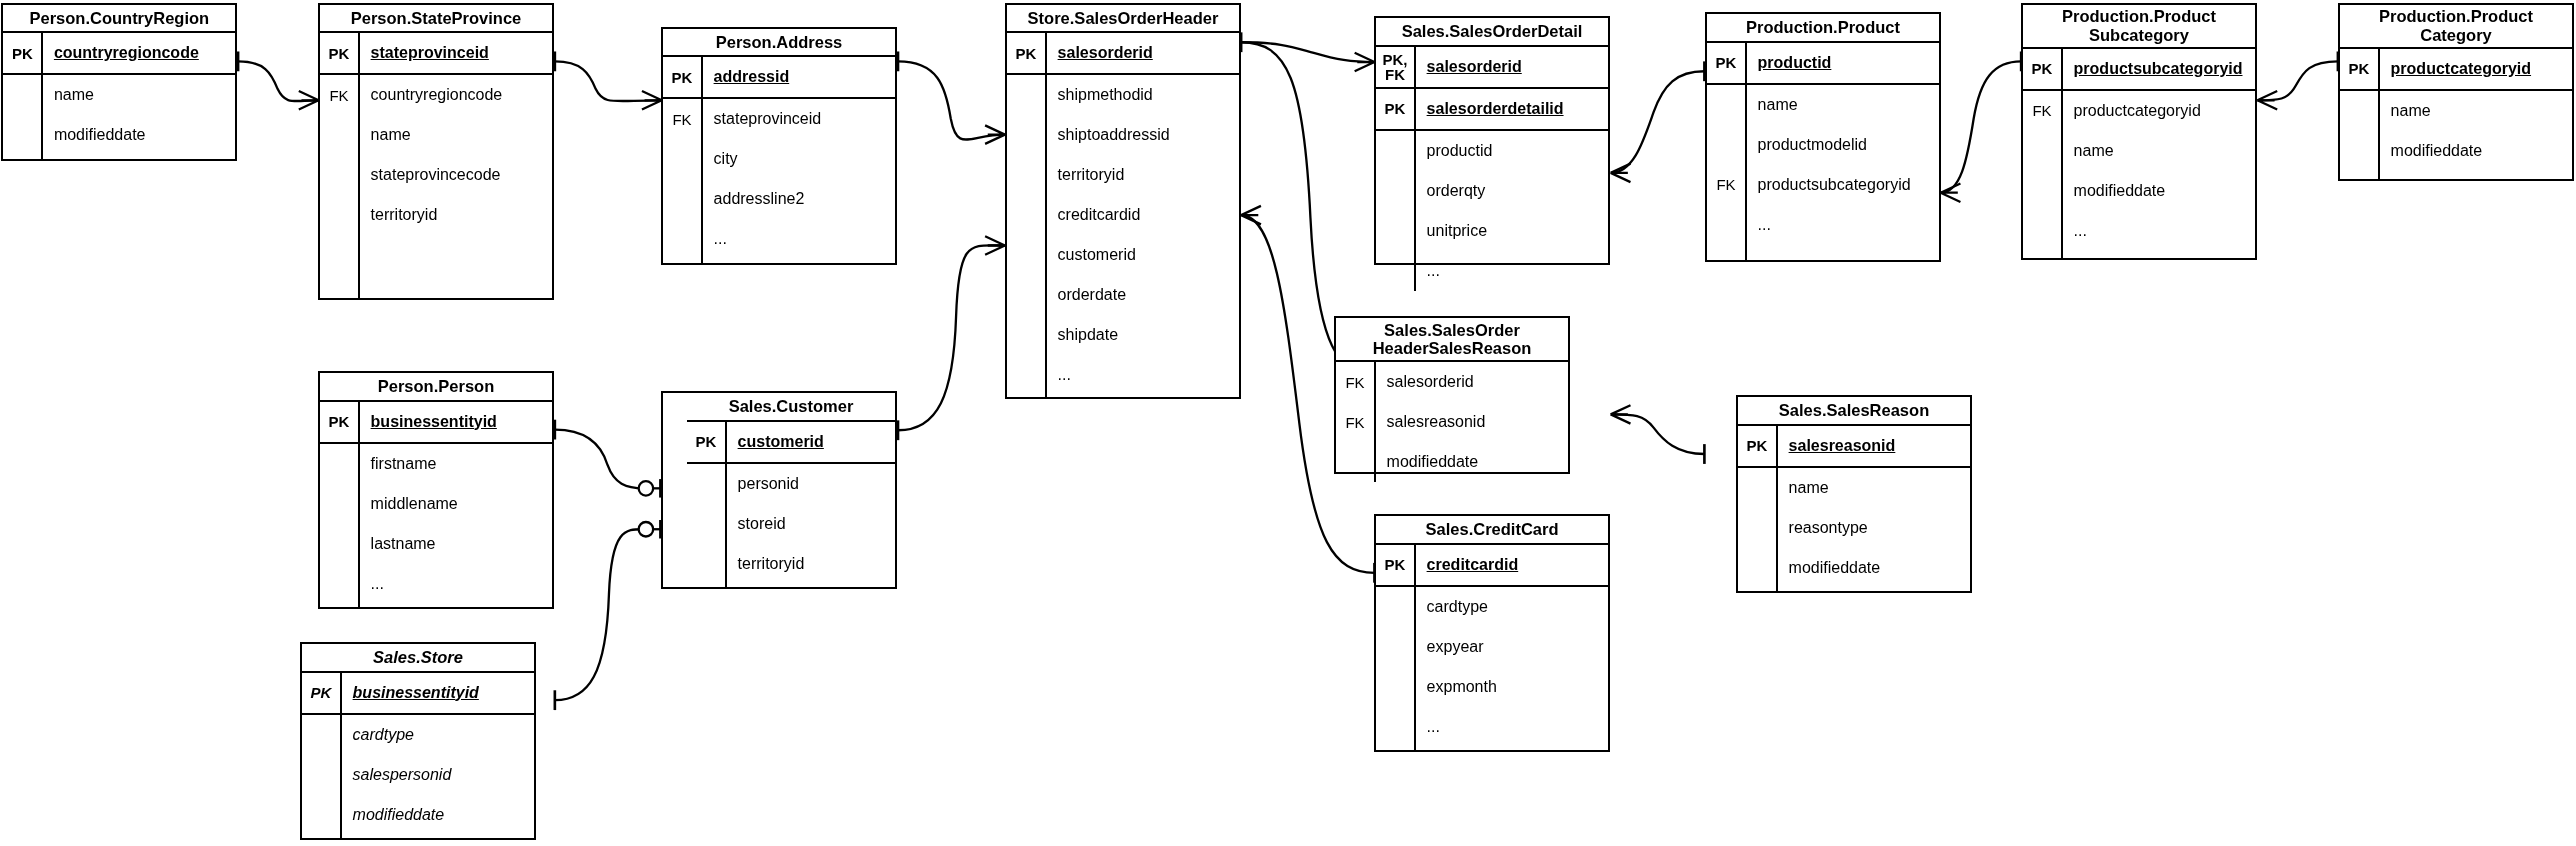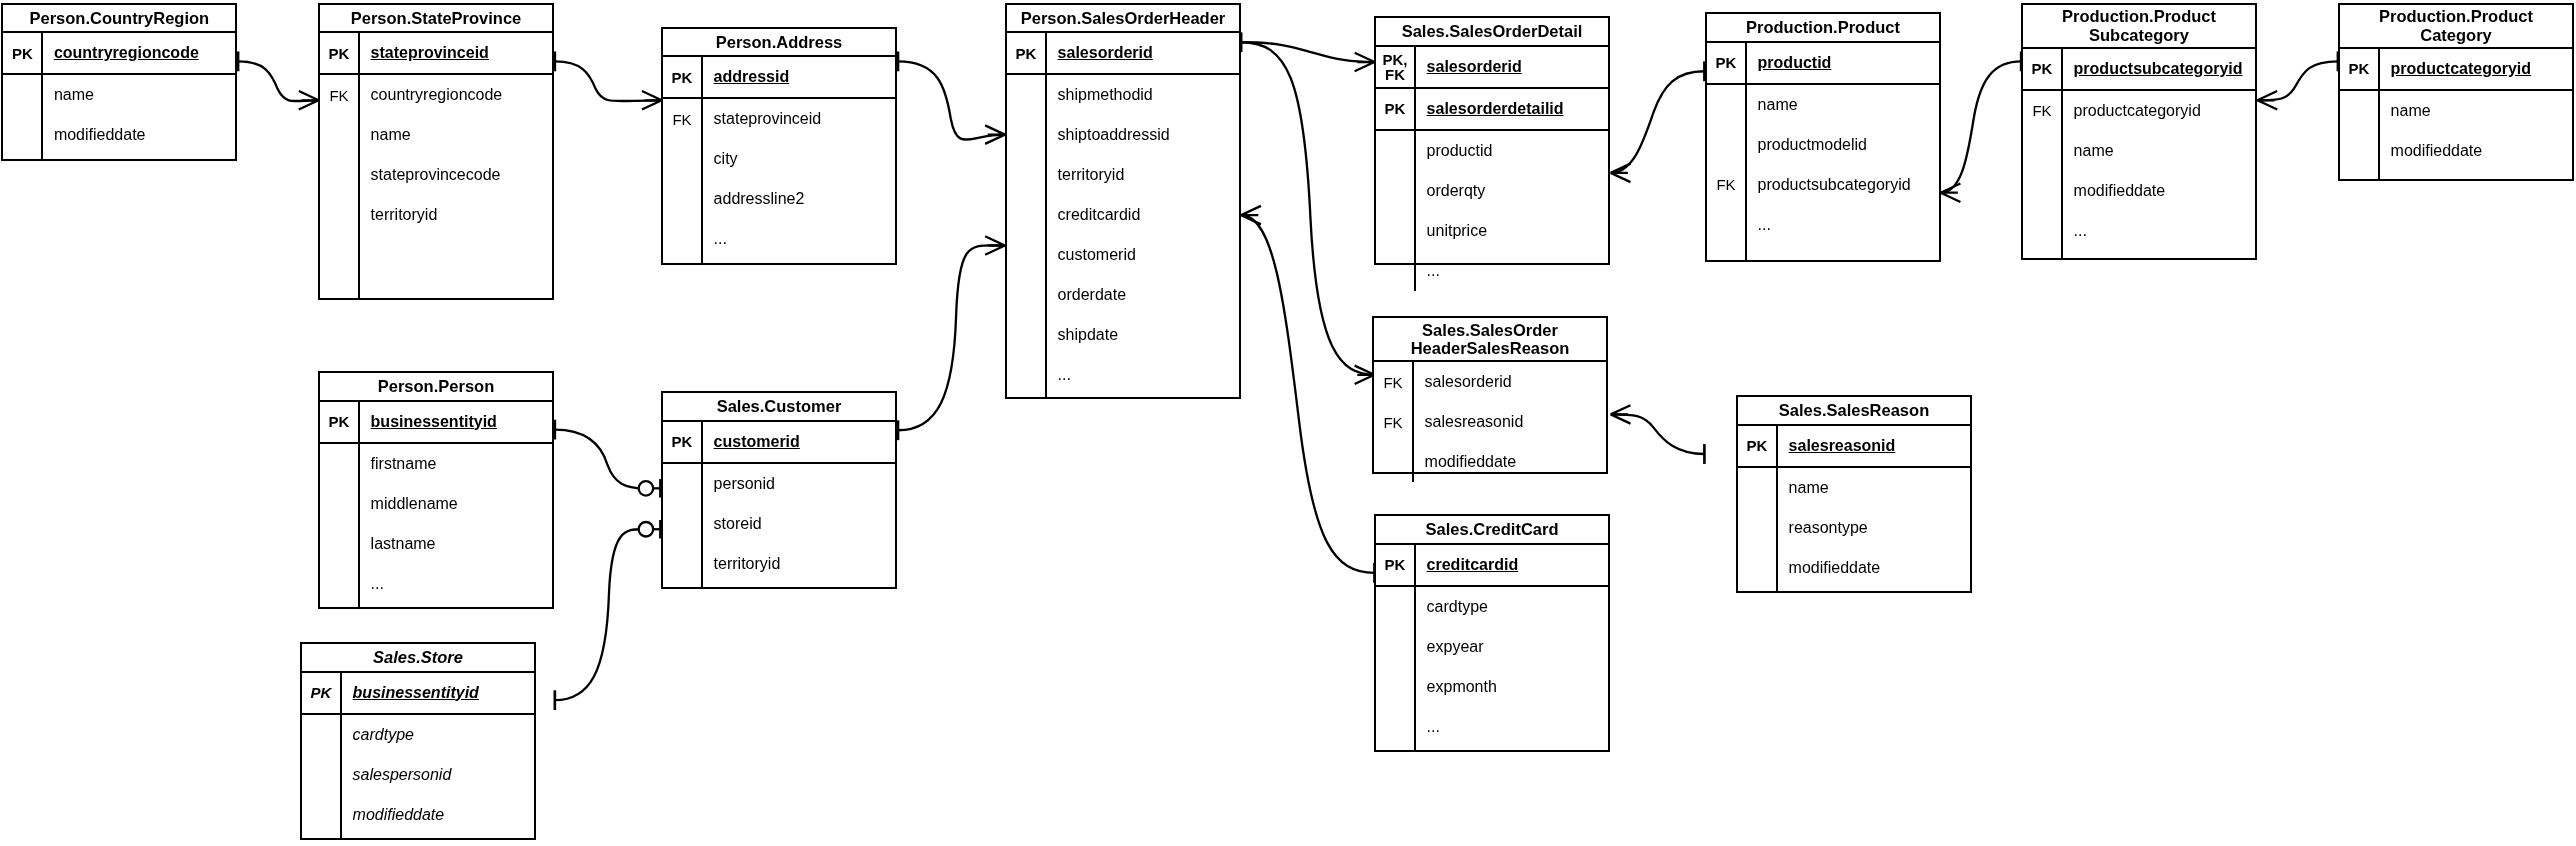--- a/index.html
+++ b/index.html
@@ -267,21 +267,21 @@
         <div class="fcell">stateprovinceid</div>
         <div class="fcell">city</div>
         <div class="fcell">addressline2</div>
         <div class="fcell">...</div>
       </div>
     </div>
   </div>
 
   <div class="entity" style="left:1005px; top:2.6px; width:236px; height:396px;">
     <div class="ent-title">
-      <span>Person.SalesOrderHeader</span>
+      <span>Store.SalesOrderHeader</span>
     </div>
     <div class="key-block">
       <div class="gutter">
         <div class="gcell">PK</div>
       </div>
       <div class="fields">
         <div class="fcell pk">salesorderid</div>
       </div>
     </div>
     <div class="body-block">
@@ -424,21 +424,21 @@
       <div class="gutter"></div>
       <div class="fields">
         <div class="fcell">firstname</div>
         <div class="fcell">middlename</div>
         <div class="fcell">lastname</div>
         <div class="fcell">...</div>
       </div>
     </div>
   </div>
 
-  <div class="entity" style="left:661px; top:391px; width:236px; height:198px;">
+  <div class="entity" style="left:661px; top:391px; width:236px; height:198px;padding-left:24px;">
     <div class="ent-title">
       <span>Sales.Customer</span>
     </div>
     <div class="key-block">
       <div class="gutter">
         <div class="gcell">PK</div>
       </div>
       <div class="fields">
         <div class="fcell pk">customerid</div>
       </div>
@@ -468,21 +468,21 @@
     <div class="body-block">
       <div class="gutter"></div>
       <div class="fields">
         <div class="fcell">cardtype</div>
         <div class="fcell">salespersonid</div>
         <div class="fcell">modifieddate</div>
       </div>
     </div>
   </div>
 
-  <div class="entity" style="left:1372px; top:316px; width:236px; height:158px;align-items:center;">
+  <div class="entity" style="left:1334px; top:316px; width:236px; height:158px;align-items:center;">
     <div class="ent-title two-line">
       <span>Sales.SalesOrder</span>
       <span>HeaderSalesReason</span>
     </div>
     <div class="body-block">
       <div class="gutter">
         <div class="gcell fk">FK</div>
         <div class="gcell fk">FK</div>
       </div>
       <div class="fields">

